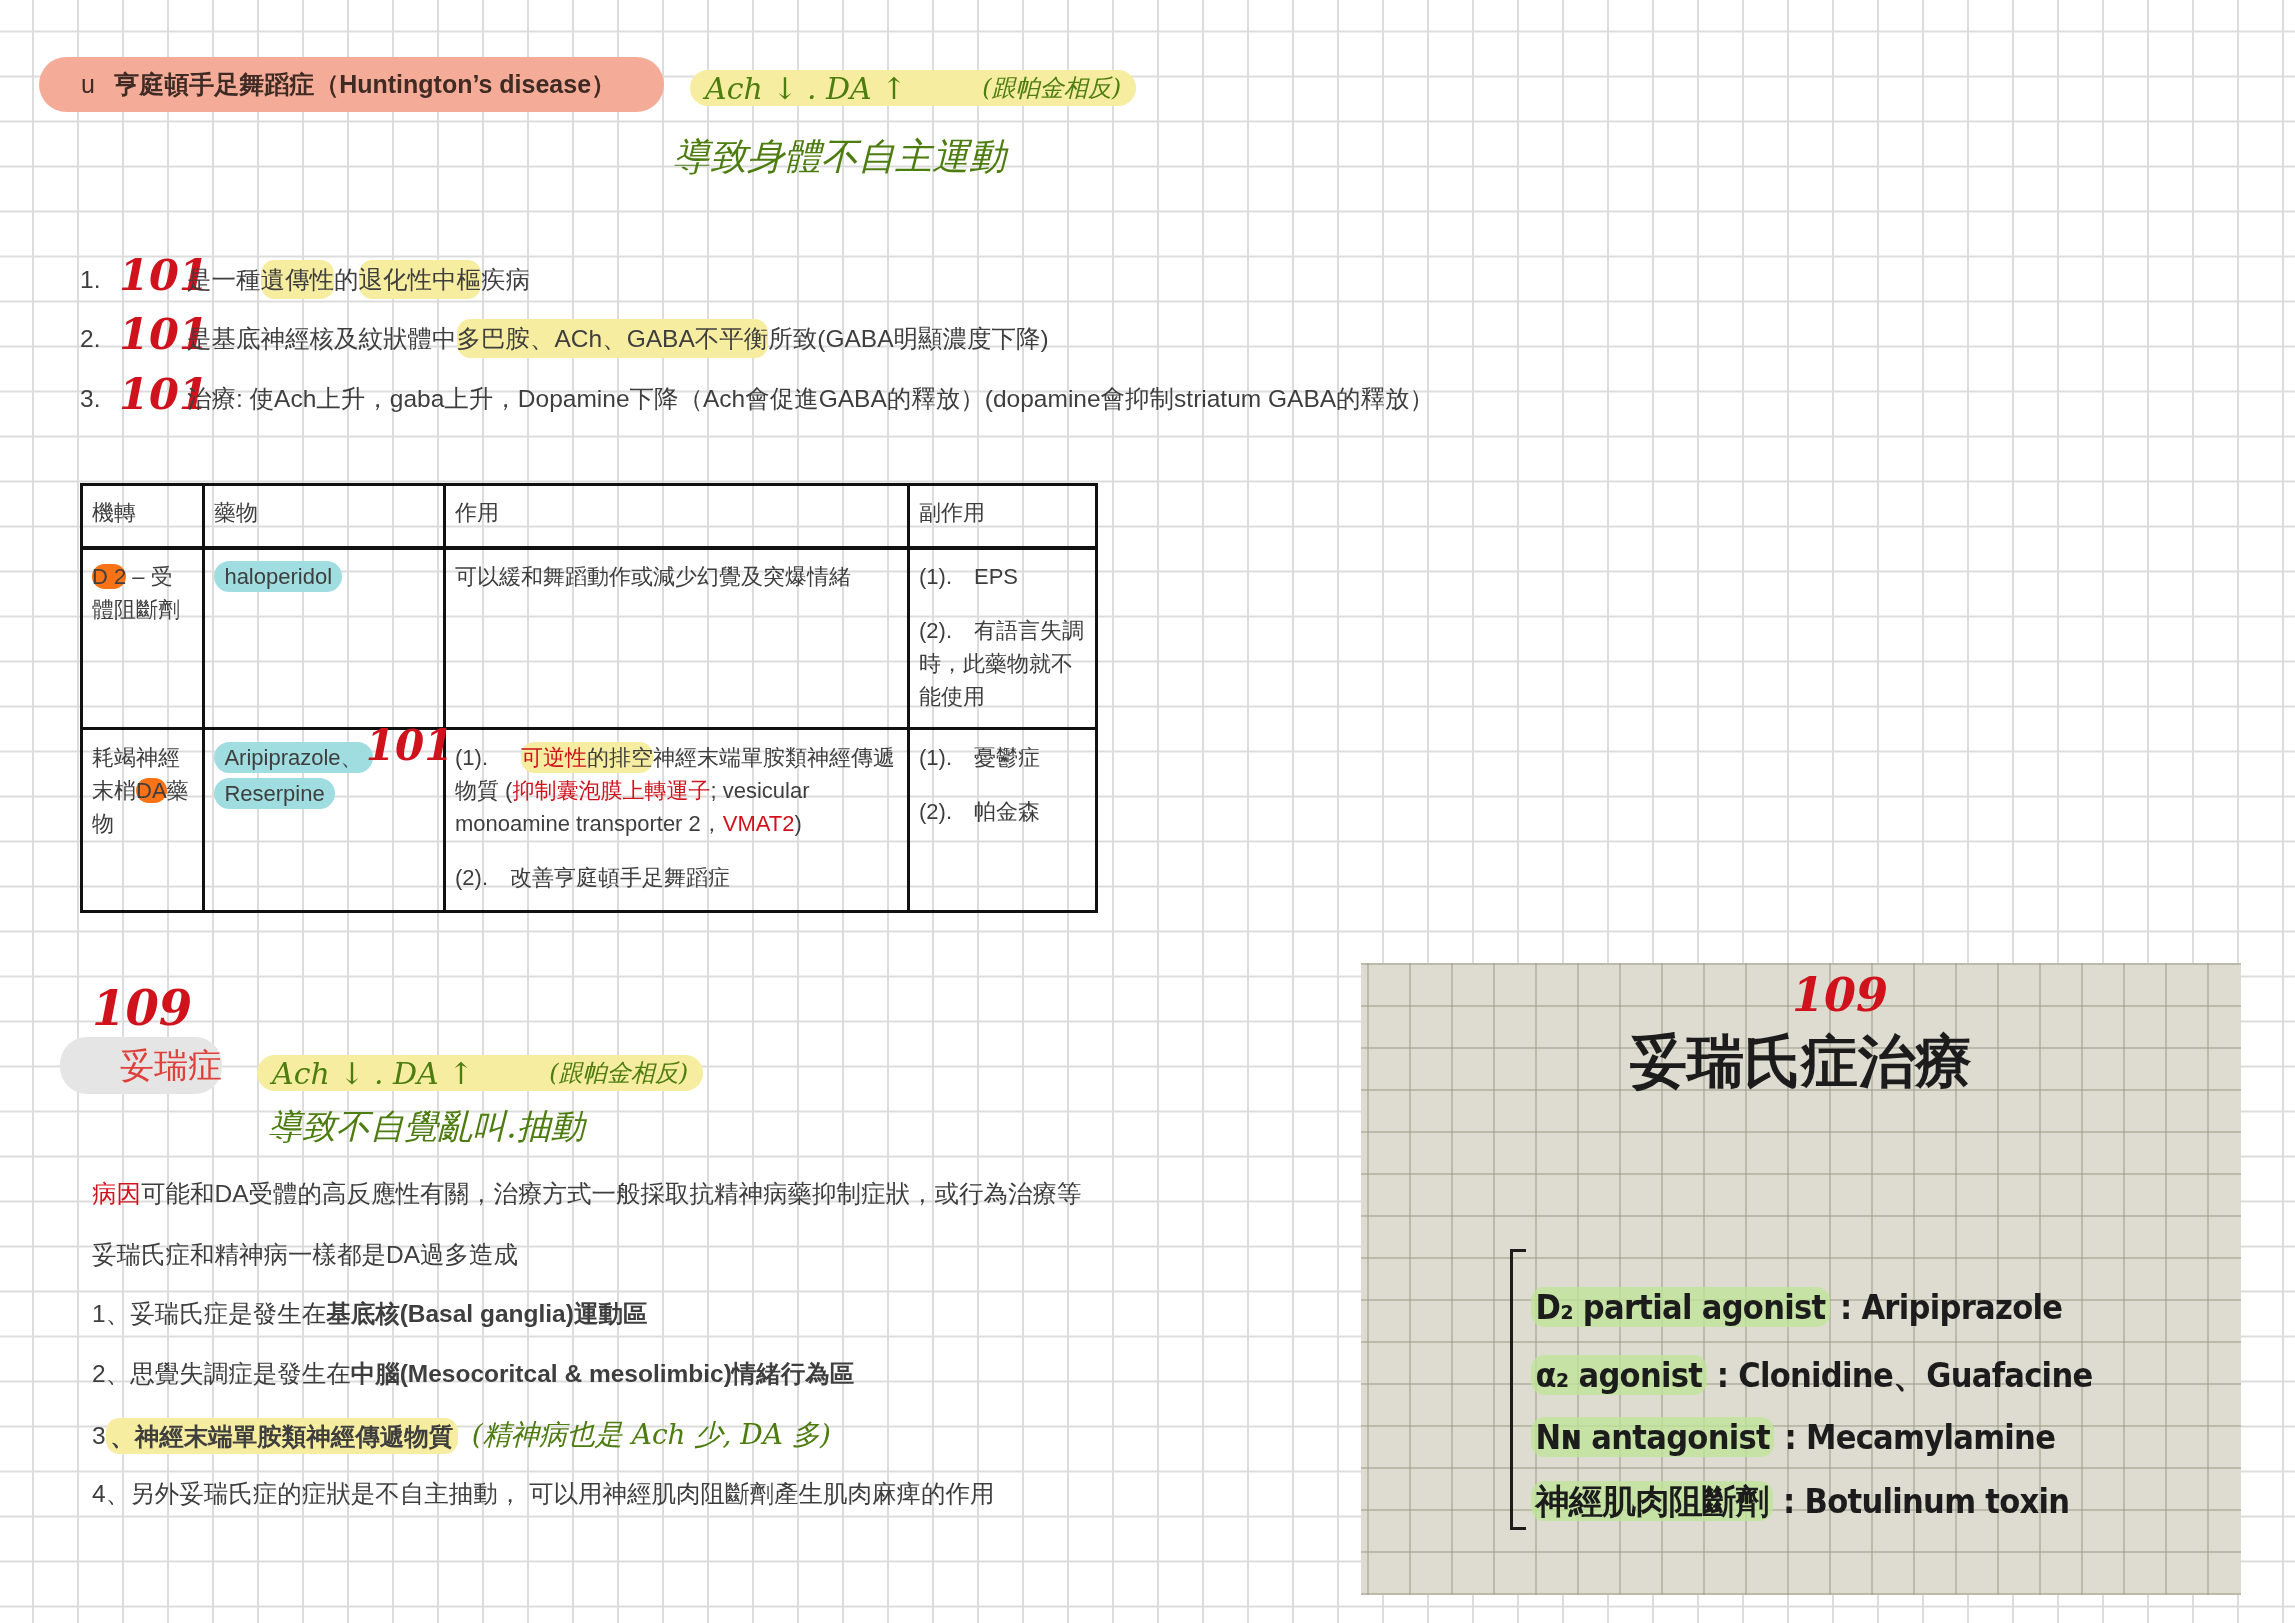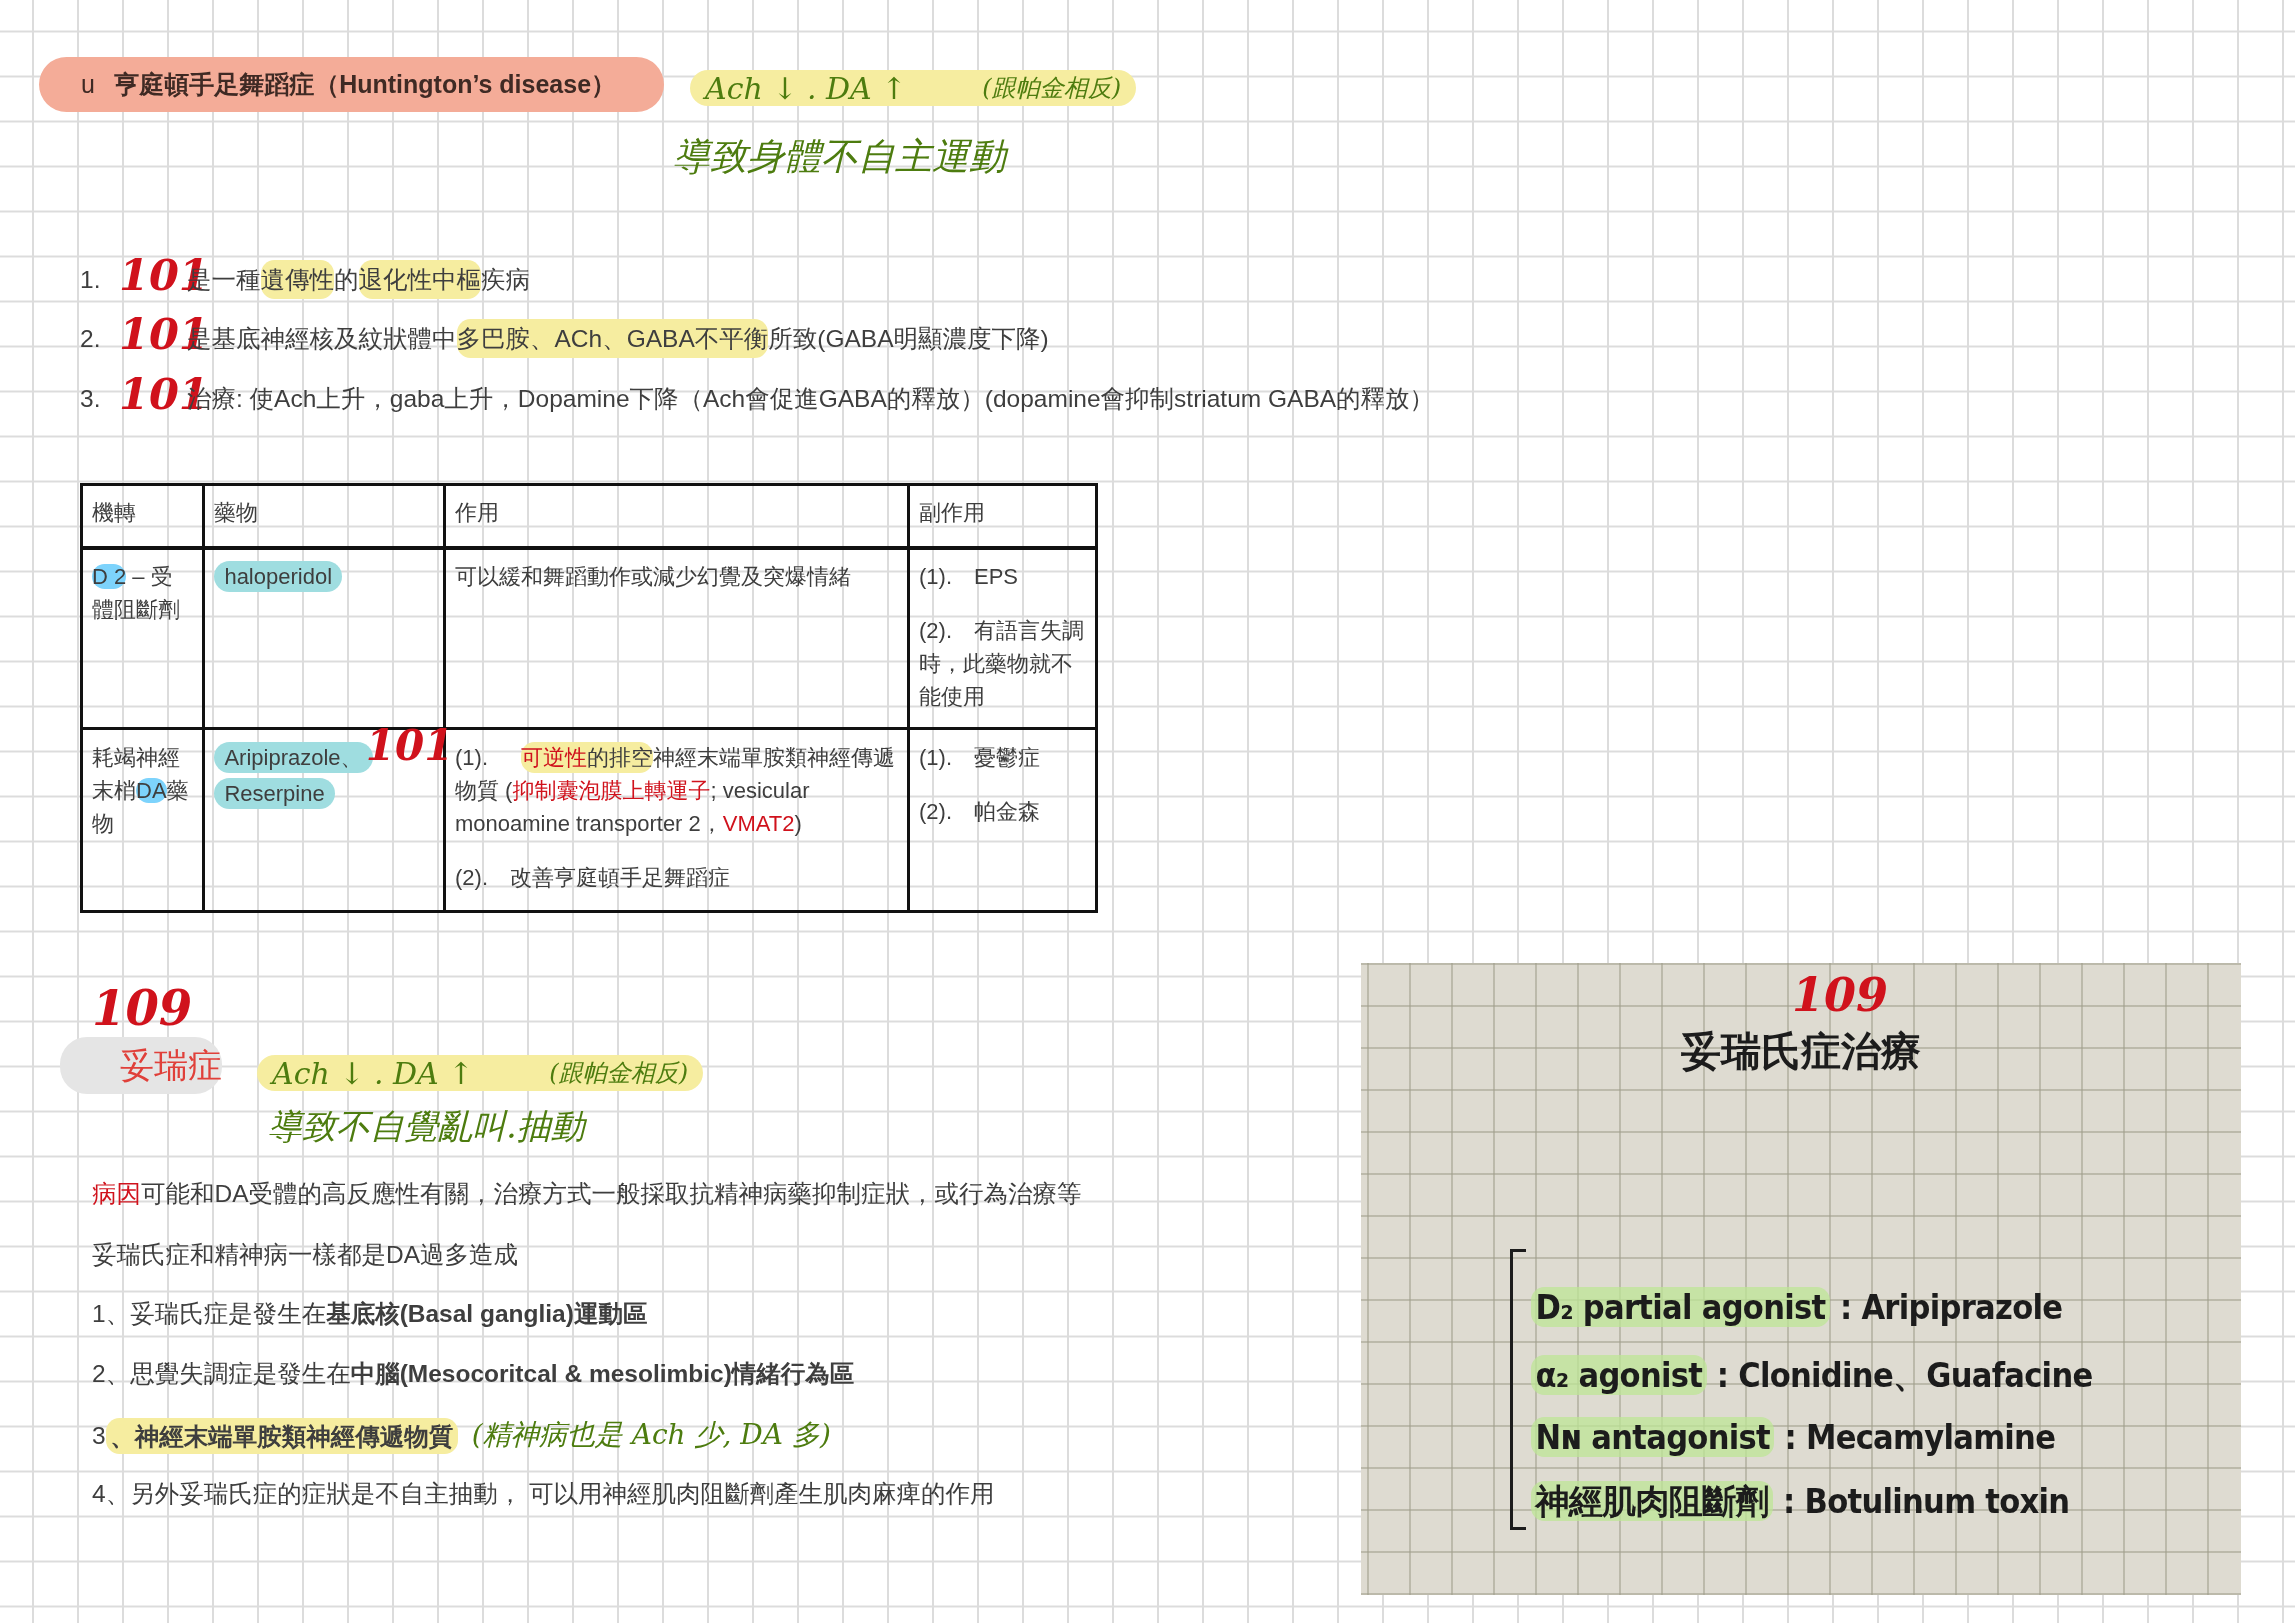--- a/index.html
+++ b/index.html
@@ -40,35 +40,35 @@
   table.drug {
     position:absolute; left:80px; top:483px; border-collapse:collapse;
     font-size:22px; color:#3e3e3e;
   }
   table.drug td {
     border:3px solid #111; vertical-align:top; padding:10.4px 9px;
     line-height:33px;
   }
   table.drug tr.head td { height:39px; border-bottom-width:4.5px;margin-top:16px; }
   .c1 { width:101px; } .c2 { width:220px; } .c3 { width:443px; } .c4 { width:167px; }
-  .circle-y { background:#7dd3fc; border-radius:30px; }
+  .circle-y { background:#f97316; border-radius:30px; }
   .para { font-size:24.5px; white-space:nowrap; }
   .bold { font-weight:bold; }
   .photo {
     left:1361px; top:963px; width:880px; height:632px;
     background-color:#dedbd1;
     background-image:
       linear-gradient(to right, rgba(160,158,140,.55) 2.2px, transparent 2.2px),
       linear-gradient(to bottom, rgba(160,158,140,.55) 2.2px, transparent 2.2px);
     background-size:42px 42px; background-position:6px 42px;
     overflow:hidden;
   }
   .photo .p-title {
     position:absolute; left:0; right:0; top:61px; text-align:center;
-    font-size:40px; font-weight:bold; color:#1c1c1c; font-family:"DejaVu Sans", sans-serif;
+    font-size:57px; font-weight:bold; color:#1c1c1c; font-family:"DejaVu Sans", sans-serif;
   }
   .photo .p-num { position:absolute; left:431px; top:4.5px; font-size:46px; }
   .photo .bracket {
     position:absolute; left:149px; top:286px; width:13.4px; height:275px;
     border:3.7px solid #1c1c1c; border-right:none;
   }
   .photo .row {
     position:absolute; left:170px; font-size:34px; font-weight:bold; color:#1c1c1c;
     font-family:"DejaVu Sans Condensed","DejaVu Sans", sans-serif; white-space:nowrap;
     letter-spacing:-0.7px;

